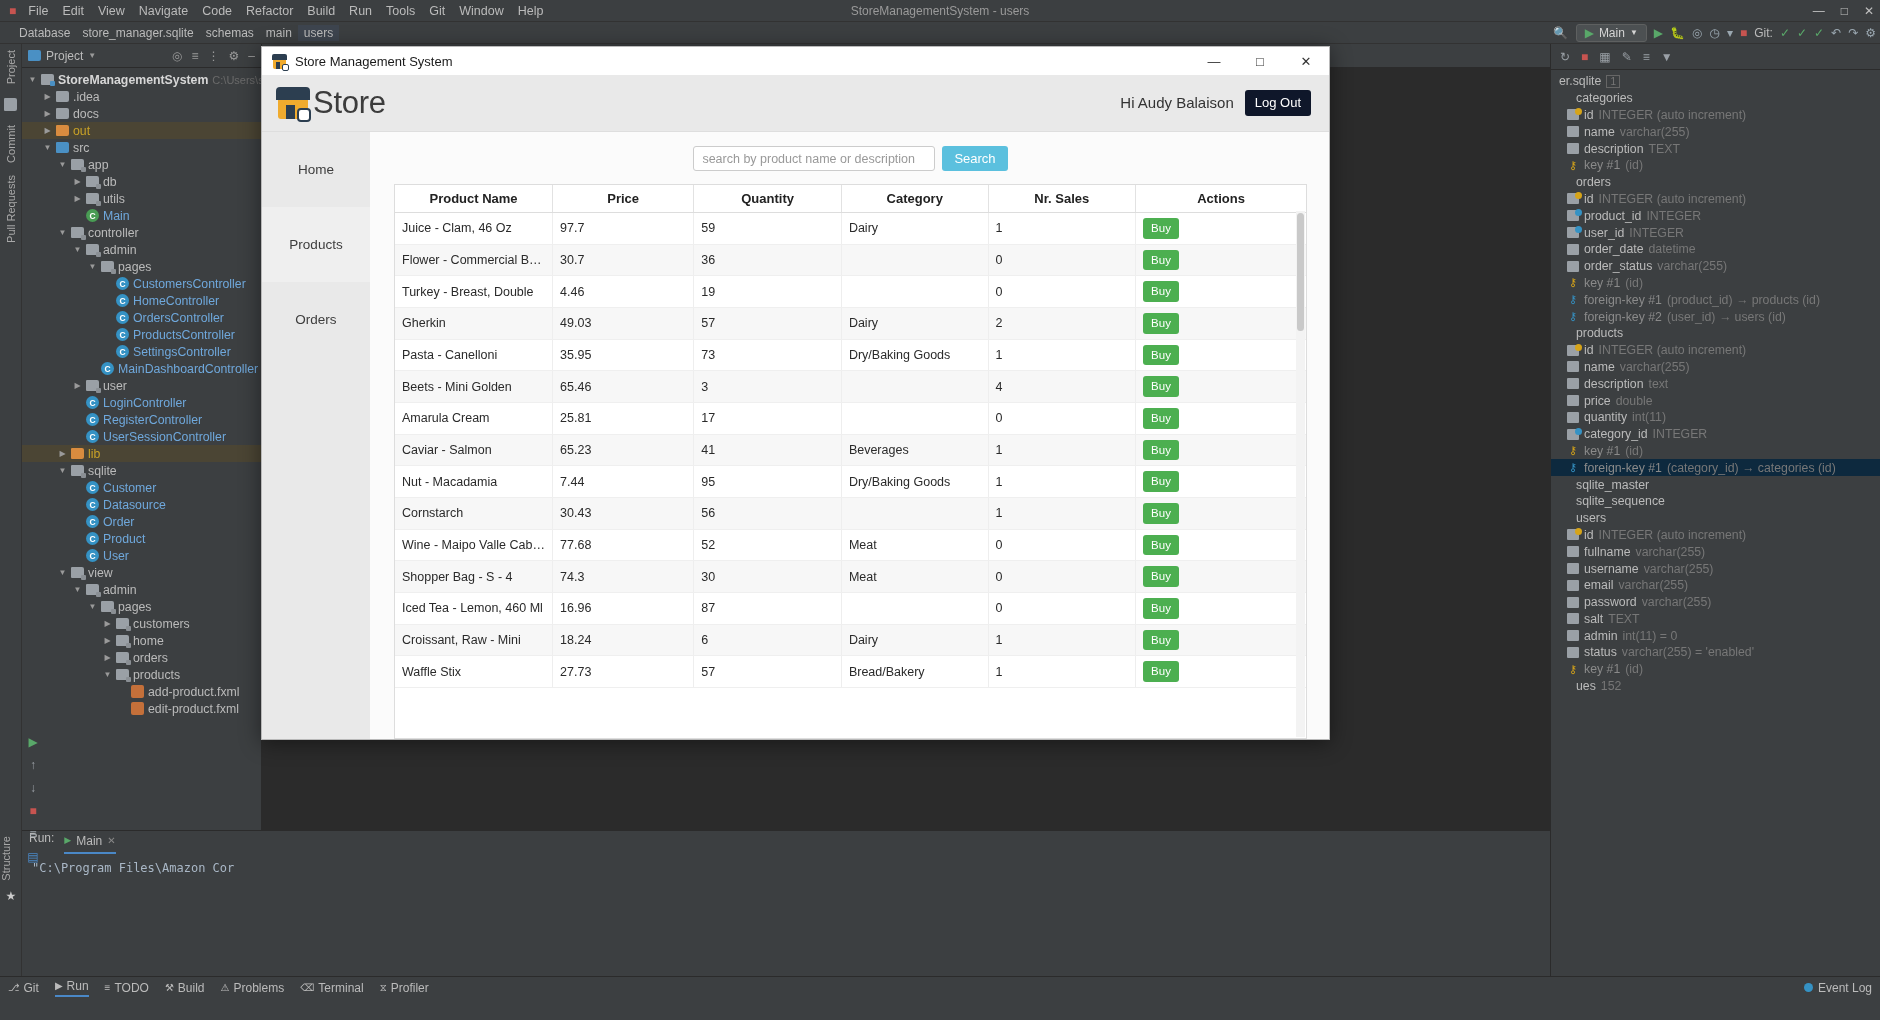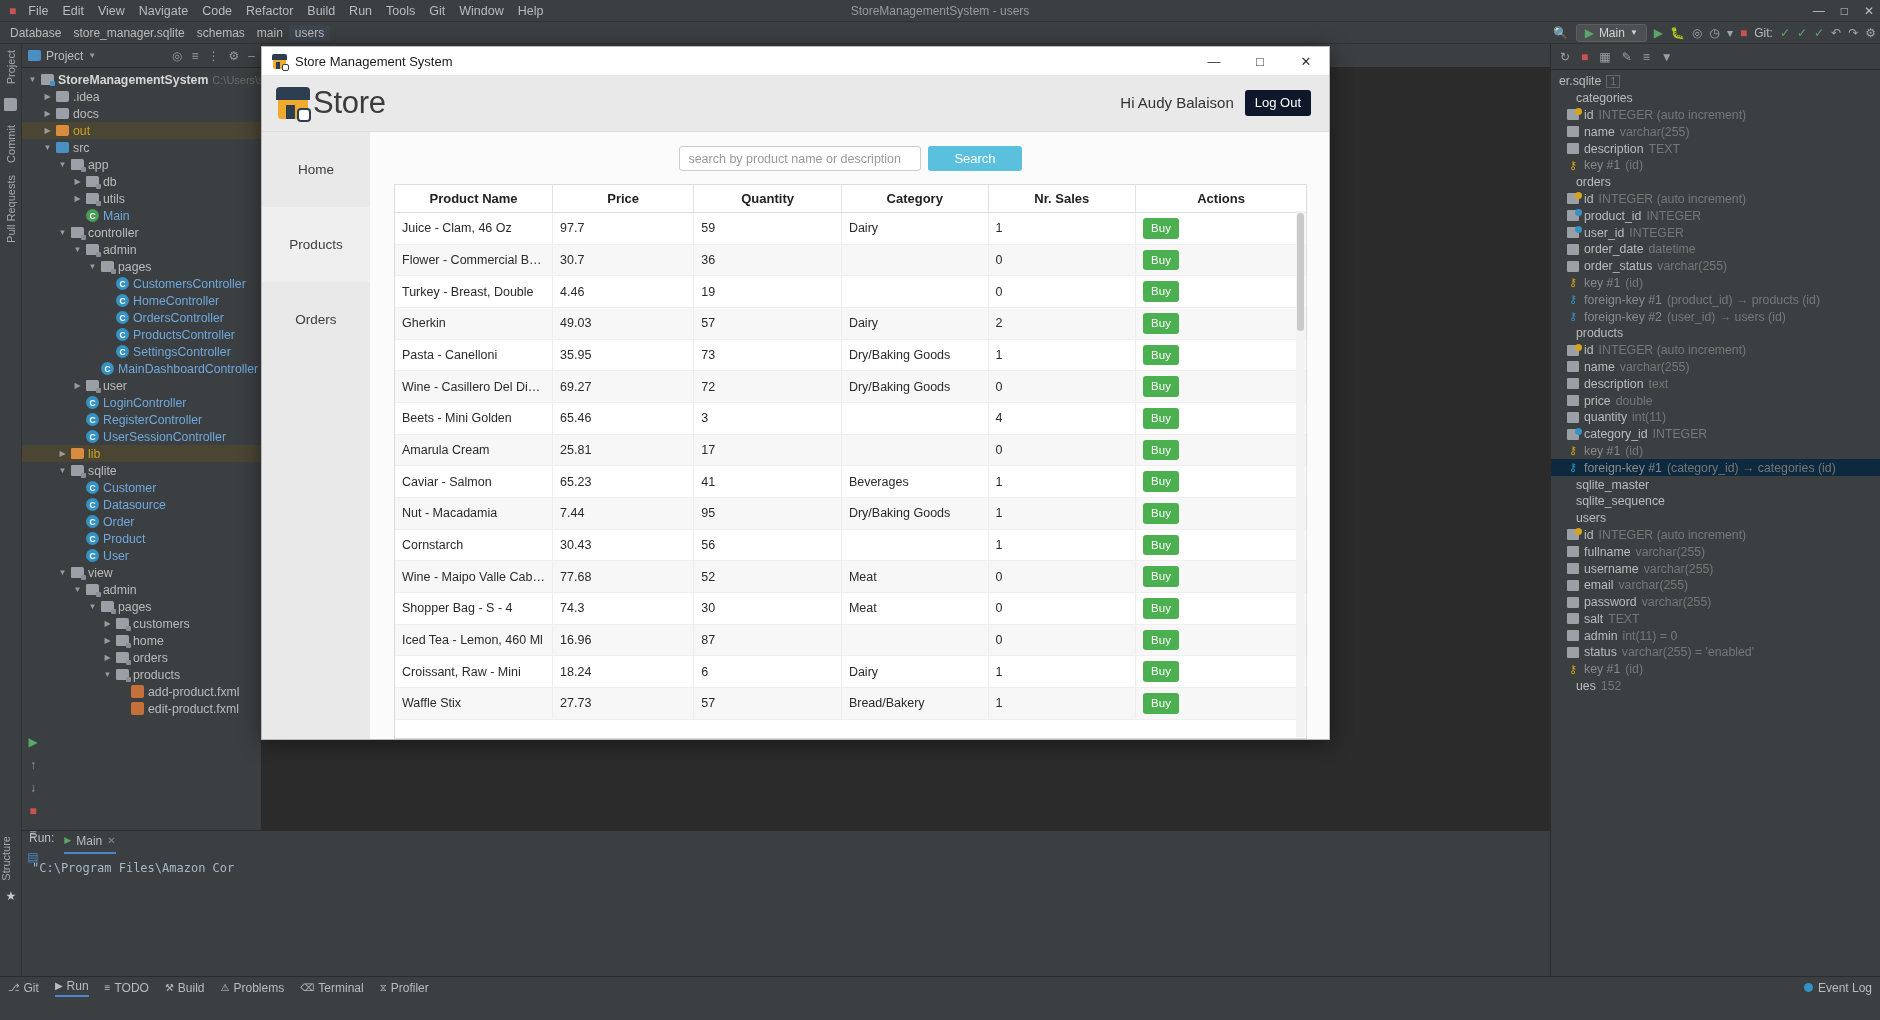--- a/index.html
+++ b/index.html
@@ -15,21 +15,21 @@
     position: absolute; top: 0; left: 0; right: 0; height: 22px;
     background: #3c3f41; display: flex; align-items: center; padding-left: 4px;
     border-bottom: 1px solid #323232;
   }
   .menu-item { padding: 2px 7px; color: #bbbbbb; font-size: 12.5px; white-space: nowrap; }
   .win-title { position: absolute; left: 50%; transform: translateX(-50%); color: #9a9a9a; font-size: 12px; }
   .win-ctrls { position: absolute; right: 6px; display: flex; gap: 16px; color: #c0c0c0; font-size: 12px; }
 
   .ide-navbar {
     position: absolute; top: 22px; left: 0; right: 0; height: 22px;
-    background: #3c3f41; display: flex; align-items: center; padding-left: 4px;
+    background: #3c3f41; display: flex; align-items: center; padding-left: 13px;
     border-bottom: 1px solid #323232; gap: 2px;
   }
   .crumb { padding: 1px 6px; color: #bbbbbb; font-size: 12px; }
   .crumb.sel { background: #4b6eaf22; }
   .navbar-right { position: absolute; right: 4px; display: flex; align-items: center; gap: 7px; }
   .run-config {
     display: flex; align-items: center; gap: 5px; background: #4c5052;
     border: 1px solid #5e6060; border-radius: 3px; padding: 1px 8px; color: #d4d4d4; font-size: 12px;
   }
   .ic { display: inline-block; line-height: 1; }
@@ -186,21 +186,21 @@
   .app-main { flex: 1; padding: 14px 22px 0 24px; min-width: 0; display: flex; flex-direction: column; align-items: center; }
   .search-row { display: flex; gap: 7px; margin-bottom: 13px; flex: 0 0 auto; }
   .search-input {
     width: 242px; height: 25px; border: 1px solid #ccc; border-radius: 3px;
     padding: 0 8px; font-size: 12.5px; color: #333; background: #fff;
     font-family: "Liberation Sans", sans-serif;
   }
   .search-input::placeholder { color: #999; }
   .search-btn {
     background: #5bc0de; color: #fff; border: none; border-radius: 3px;
-    padding: 0 26px; height: 25px; font-size: 13px; font-family: "Liberation Sans", sans-serif;
+    padding: 0 12px; height: 25px; font-size: 13px; font-family: "Liberation Sans", sans-serif;
   }
 
   .table-wrap { flex: 1; border: 1px solid #ddd; background:#fff; overflow: hidden; position: relative; min-height: 0; }
   table.products { width: 100%; border-collapse: collapse; table-layout: fixed; }
   table.products th {
     font-size: 13px; font-weight: bold; color: #222; padding: 6px 0; text-align: center;
     border-right: 1px solid #e2e2e2; border-bottom: 1px solid #ddd; background:#fff; height: 25px;
   }
   table.products th:last-child { border-right: none; }
   table.products td {
@@ -861,28 +861,20 @@
                 </tr>
                 <tr>
                   <td>Pasta - Canelloni</td>
                   <td>35.95</td>
                   <td>73</td>
                   <td>Dry/Baking Goods</td>
                   <td>1</td>
                   <td><button class="buy-btn">Buy</button></td>
                 </tr>
                 <tr>
-                  <td>Wine - Casillero Del Diablo</td>
-                  <td>69.27</td>
-                  <td>72</td>
-                  <td>Dry/Baking Goods</td>
-                  <td>0</td>
-                  <td><button class="buy-btn">Buy</button></td>
-                </tr>
-                <tr>
                   <td>Beets - Mini Golden</td>
                   <td>65.46</td>
                   <td>3</td>
                   <td></td>
                   <td>4</td>
                   <td><button class="buy-btn">Buy</button></td>
                 </tr>
                 <tr>
                   <td>Amarula Cream</td>
                   <td>25.81</td>

